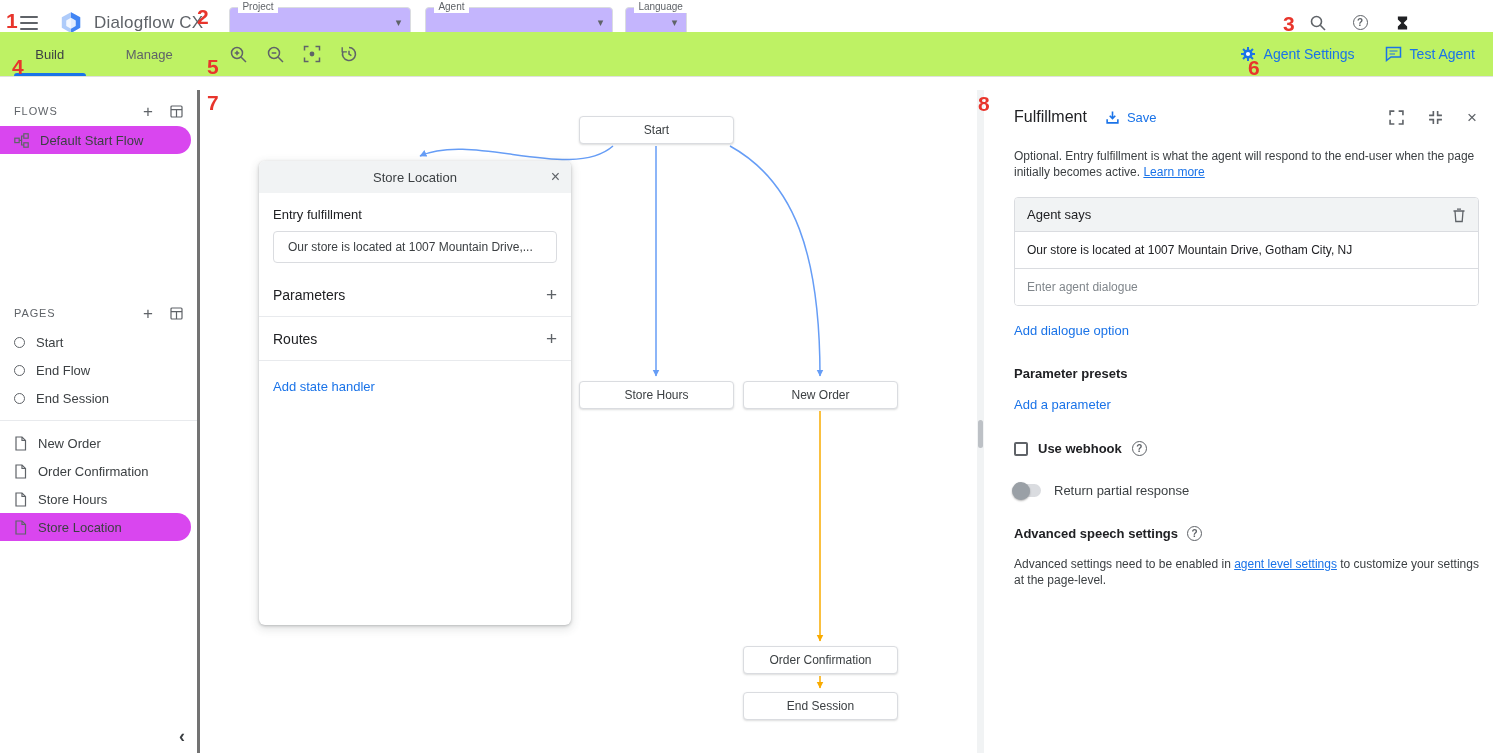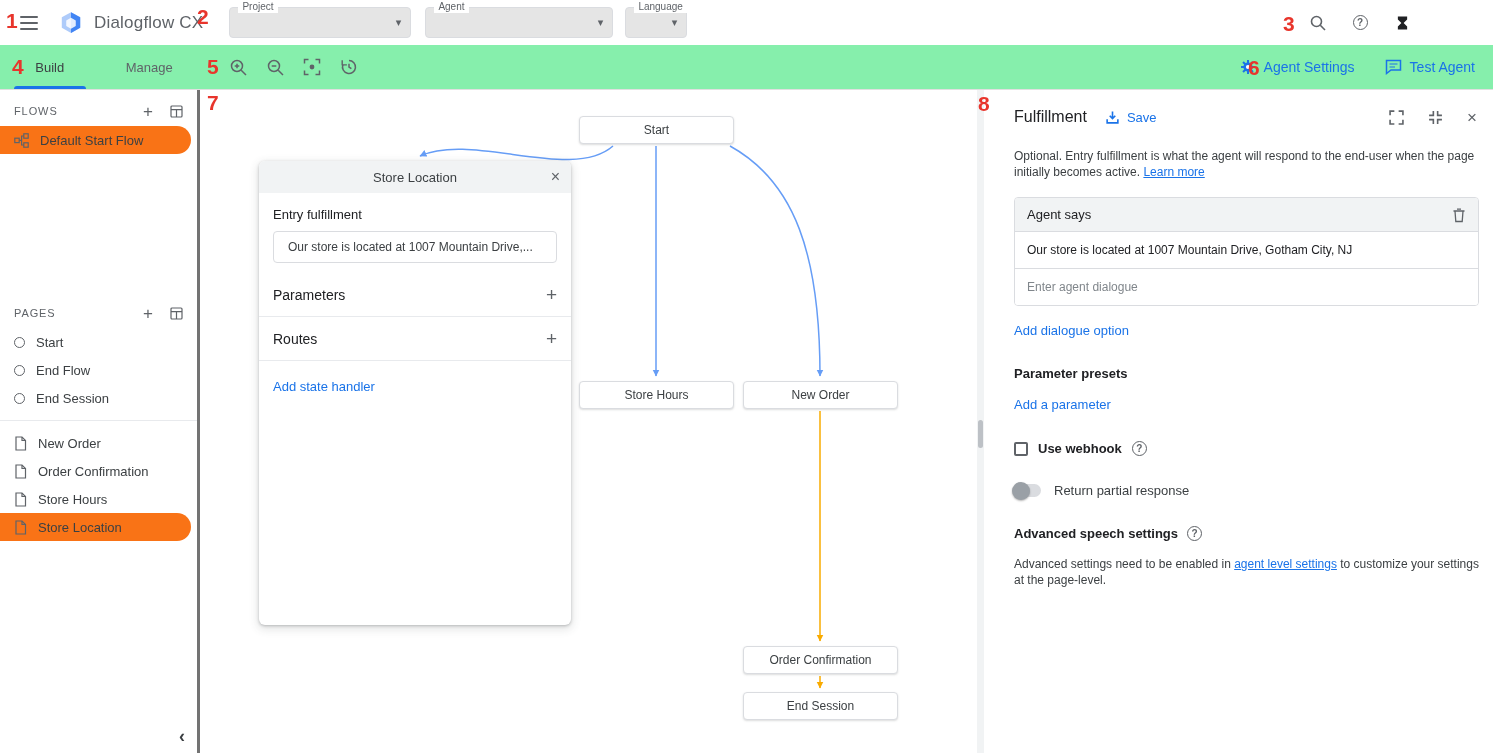--- a/index.html
+++ b/index.html
@@ -10,50 +10,50 @@
   .ann { position:absolute; font-size:21px; font-weight:700; color:#e8352c; z-index:99; line-height:1; }
   #a1{left:6px;top:10px} #a2{left:197px;top:6px} #a3{left:1283px;top:13px} #a4{left:12px;top:56px}
   #a5{left:207px;top:56px} #a6{left:1248px;top:57px} #a7{left:207px;top:92px} #a8{left:978px;top:93px}
 
   
   .header { position:absolute; top:0; left:0; width:100%; height:45px; background:#fff; display:flex; align-items:center; }
   .hamburger { margin-left:20px; width:18px; height:14px; display:flex; flex-direction:column; justify-content:space-between; cursor:pointer; }
   .hamburger i { display:block; height:2px; background:#5f6368; border-radius:1px; }
   .logo { margin-left:20px; display:flex; align-items:center; }
   .app-title { margin-left:10px; font-size:17px; color:#5f6368; letter-spacing:.2px; }
-  .select { position:relative; height:31px; border:1px solid #dadce0; border-radius:4px; display:flex; align-items:center; background:#e5e5e5; }
+  .select { position:relative; height:31px; border:1px solid #dadce0; border-radius:4px; display:flex; align-items:center; background:#c4b5fd; }
   .select .flabel { position:absolute; top:-7px; left:8px; font-size:10px; color:#5f6368; background:#fff; padding:0 4px; line-height:12px; }
   .select .caret { margin-left:auto; margin-right:9px; color:#5f6368; font-size:11px; }
   .sel-project { margin-left:26px; width:182px; }
   .sel-agent { margin-left:14px; width:188px; }
   .sel-language { margin-left:12px; width:62px; }
   .header-icons { margin-left:auto; margin-right:22px; display:flex; align-items:center; gap:20px; }
   .icon-btn { display:flex; align-items:center; justify-content:center; width:22px; height:22px; cursor:pointer; }
   .help-circle { width:15px; height:15px; border:1.4px solid #5f6368; border-radius:50%; color:#5f6368; font-size:10px; font-weight:700; display:flex; align-items:center; justify-content:center; }
   .apps-grid { margin-left:16px; display:grid; grid-template-columns:repeat(3,3px); grid-template-rows:repeat(3,3px); gap:3px; }
   .apps-grid i { background:#5f6368; border-radius:50%; }
 
   
-  .toolbar { position:absolute; top:45px; left:0; width:100%; height:45px; background:#86efac; border-bottom:1px solid #e0e0e0; display:flex; align-items:center; }
+  .toolbar { position:absolute; top:32px; left:0; width:100%; height:45px; background:#bef264; border-bottom:1px solid #e0e0e0; display:flex; align-items:center; }
   .tabs { width:199px; height:100%; display:flex; }
   .tab { flex:1; display:flex; align-items:center; justify-content:center; font-size:13px; color:#5f6368; position:relative; cursor:pointer; }
   .tab.active { color:#3c4043; font-weight:500; }
   .tab.active::after { content:""; position:absolute; bottom:0; left:14px; right:14px; height:3px; background:#1a73e8; border-radius:3px 3px 0 0; }
   .zoom-group { margin-left:28px; display:flex; align-items:center; gap:15px; }
   .toolbar-right { margin-left:auto; margin-right:18px; display:flex; align-items:center; gap:30px; }
   .blue-btn { display:flex; align-items:center; gap:8px; color:#1a73e8; font-size:14px; font-weight:500; cursor:pointer; }
 
   
   .sidebar { position:absolute; top:90px; left:0; width:200px; height:663px; background:#fff; border-right:3px solid #737373; }
   .section-head { height:30px; display:flex; align-items:center; padding:0 14px; margin-top:6px; }
   .section-title { font-size:11px; font-weight:500; color:#5f6368; letter-spacing:.9px; }
   .section-icons { margin-left:auto; display:flex; align-items:center; gap:17px; color:#5f6368; }
   .plus-glyph { font-size:17px; color:#5f6368; line-height:1; cursor:pointer; }
   .side-row { height:28px; display:flex; align-items:center; padding:0 14px; gap:11px; font-size:13px; color:#3c4043; margin-right:6px; border-radius:0 14px 14px 0; cursor:pointer; }
-  .side-row.selected { background:#f97316;text-align:center; }
+  .side-row.selected { background:#d946ef;text-align:center; }
   .circle-icon { width:11px; height:11px; border:1.5px solid #5f6368; border-radius:50%; flex:none; }
   .side-divider { border-top:1px solid #e8eaed; margin:8px 0; }
   .side-spacer { height:138px; }
   .collapse-btn { position:absolute; bottom:8px; right:12px; font-size:18px; color:#3c4043; font-weight:700; cursor:pointer; line-height:1; }
 
   
   .canvas { position:absolute; top:90px; left:200px; width:777px; height:663px; background:#fff; overflow:hidden; }
   .edges { position:absolute; top:0; left:0; pointer-events:none; }
   .node { position:absolute; width:155px; height:28px; background:#fff; border:1px solid #dadce0; border-radius:4px; display:flex; align-items:center; justify-content:center; font-size:12px; color:#3c4043; box-shadow:0 1px 2px rgba(60,64,67,.18); cursor:pointer; }
   #node-start{left:379px;top:26px} #node-store-hours{left:379px;top:291px} #node-new-order{left:543px;top:291px}

